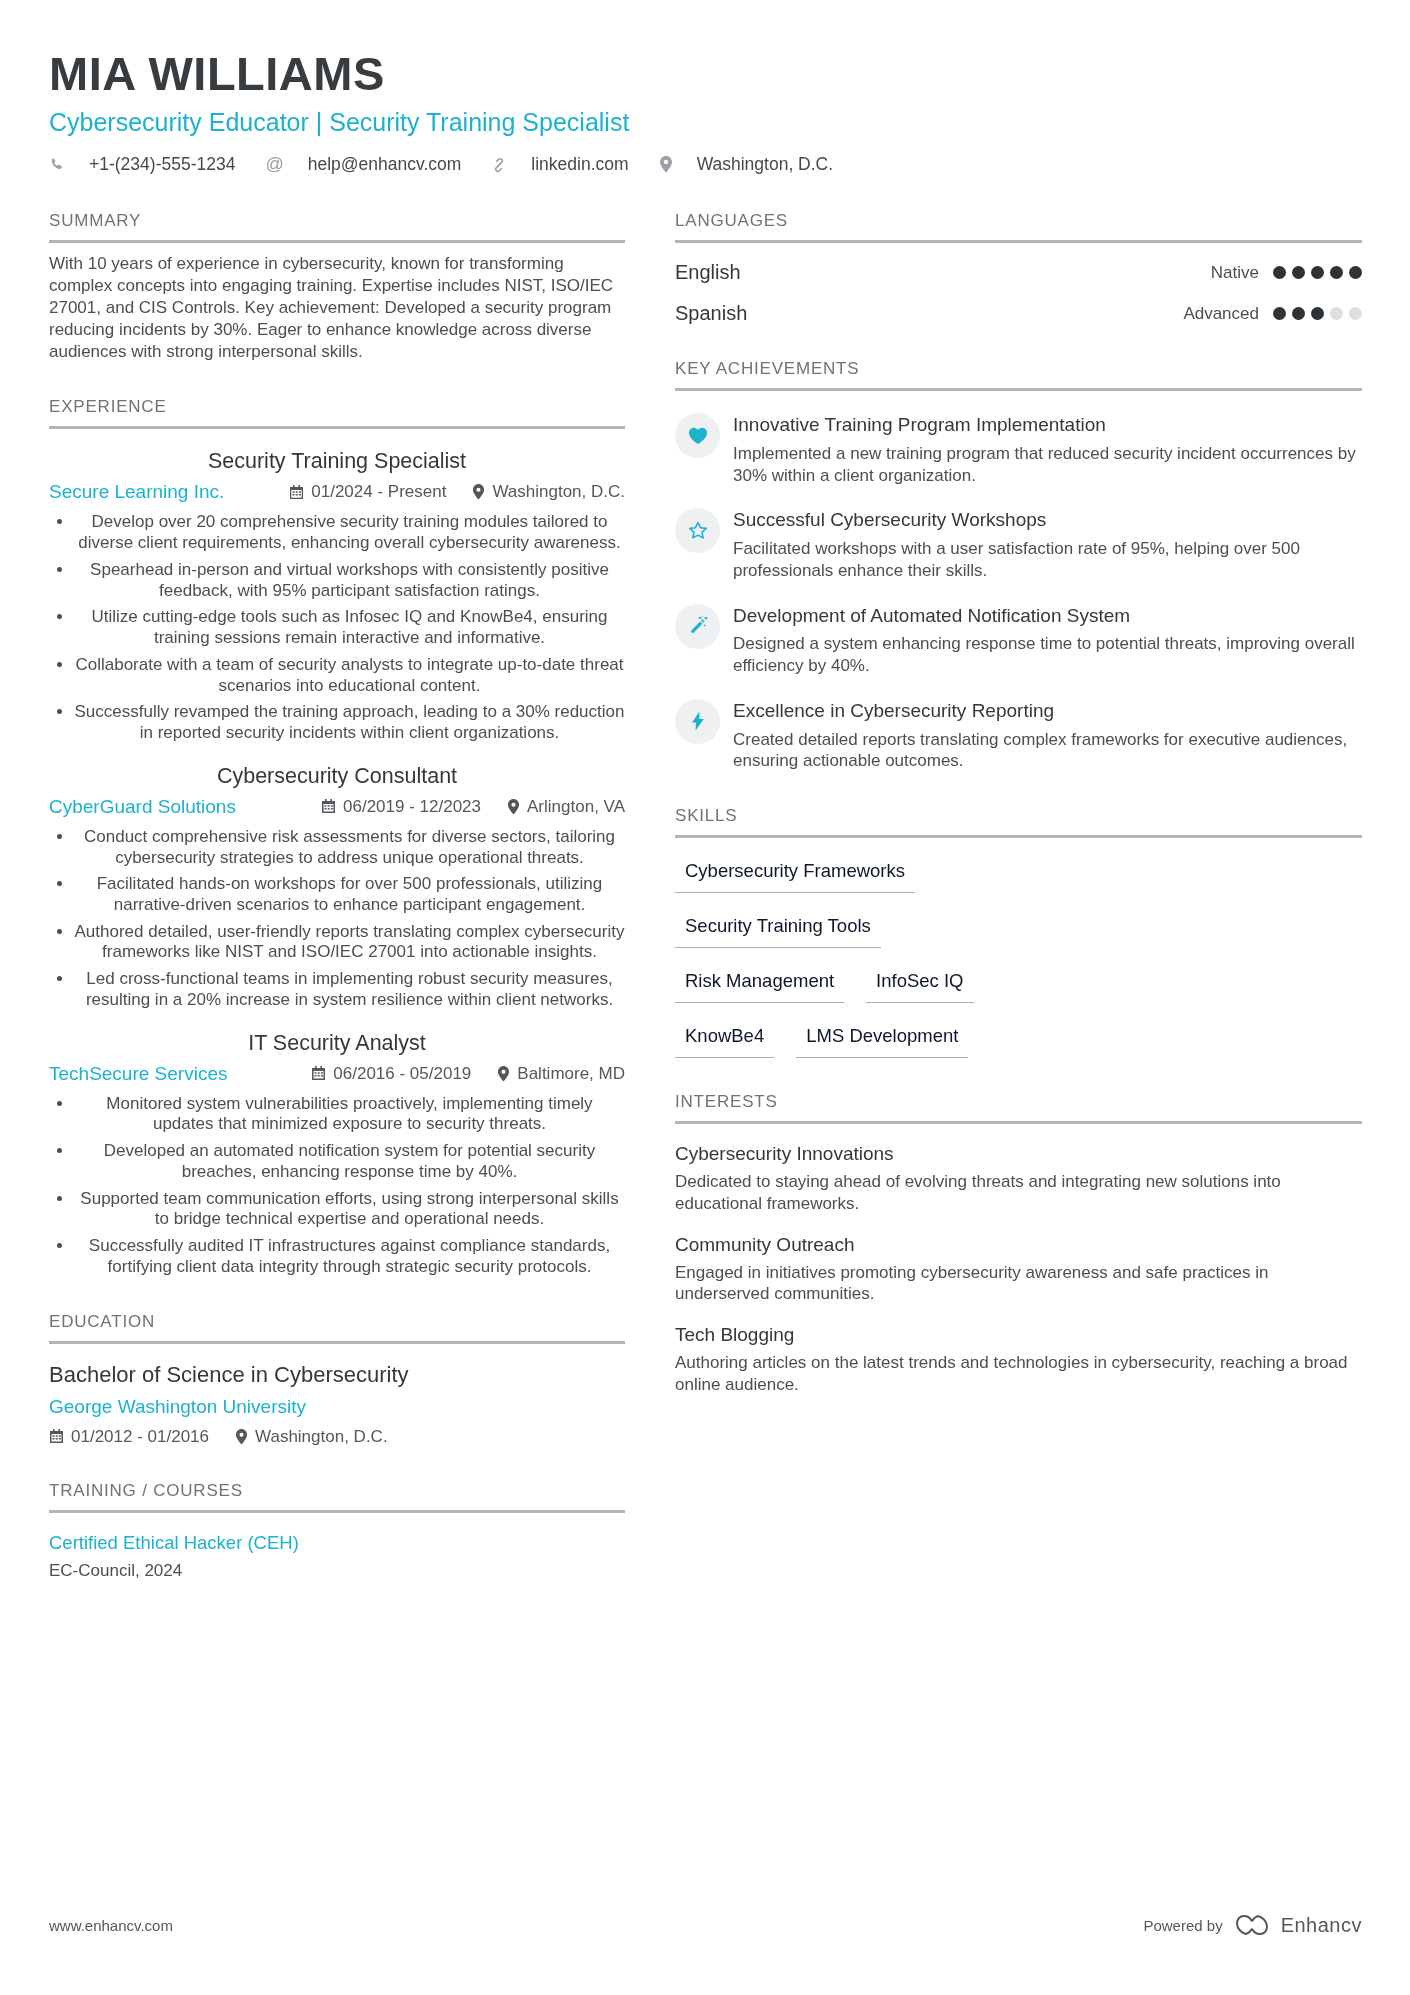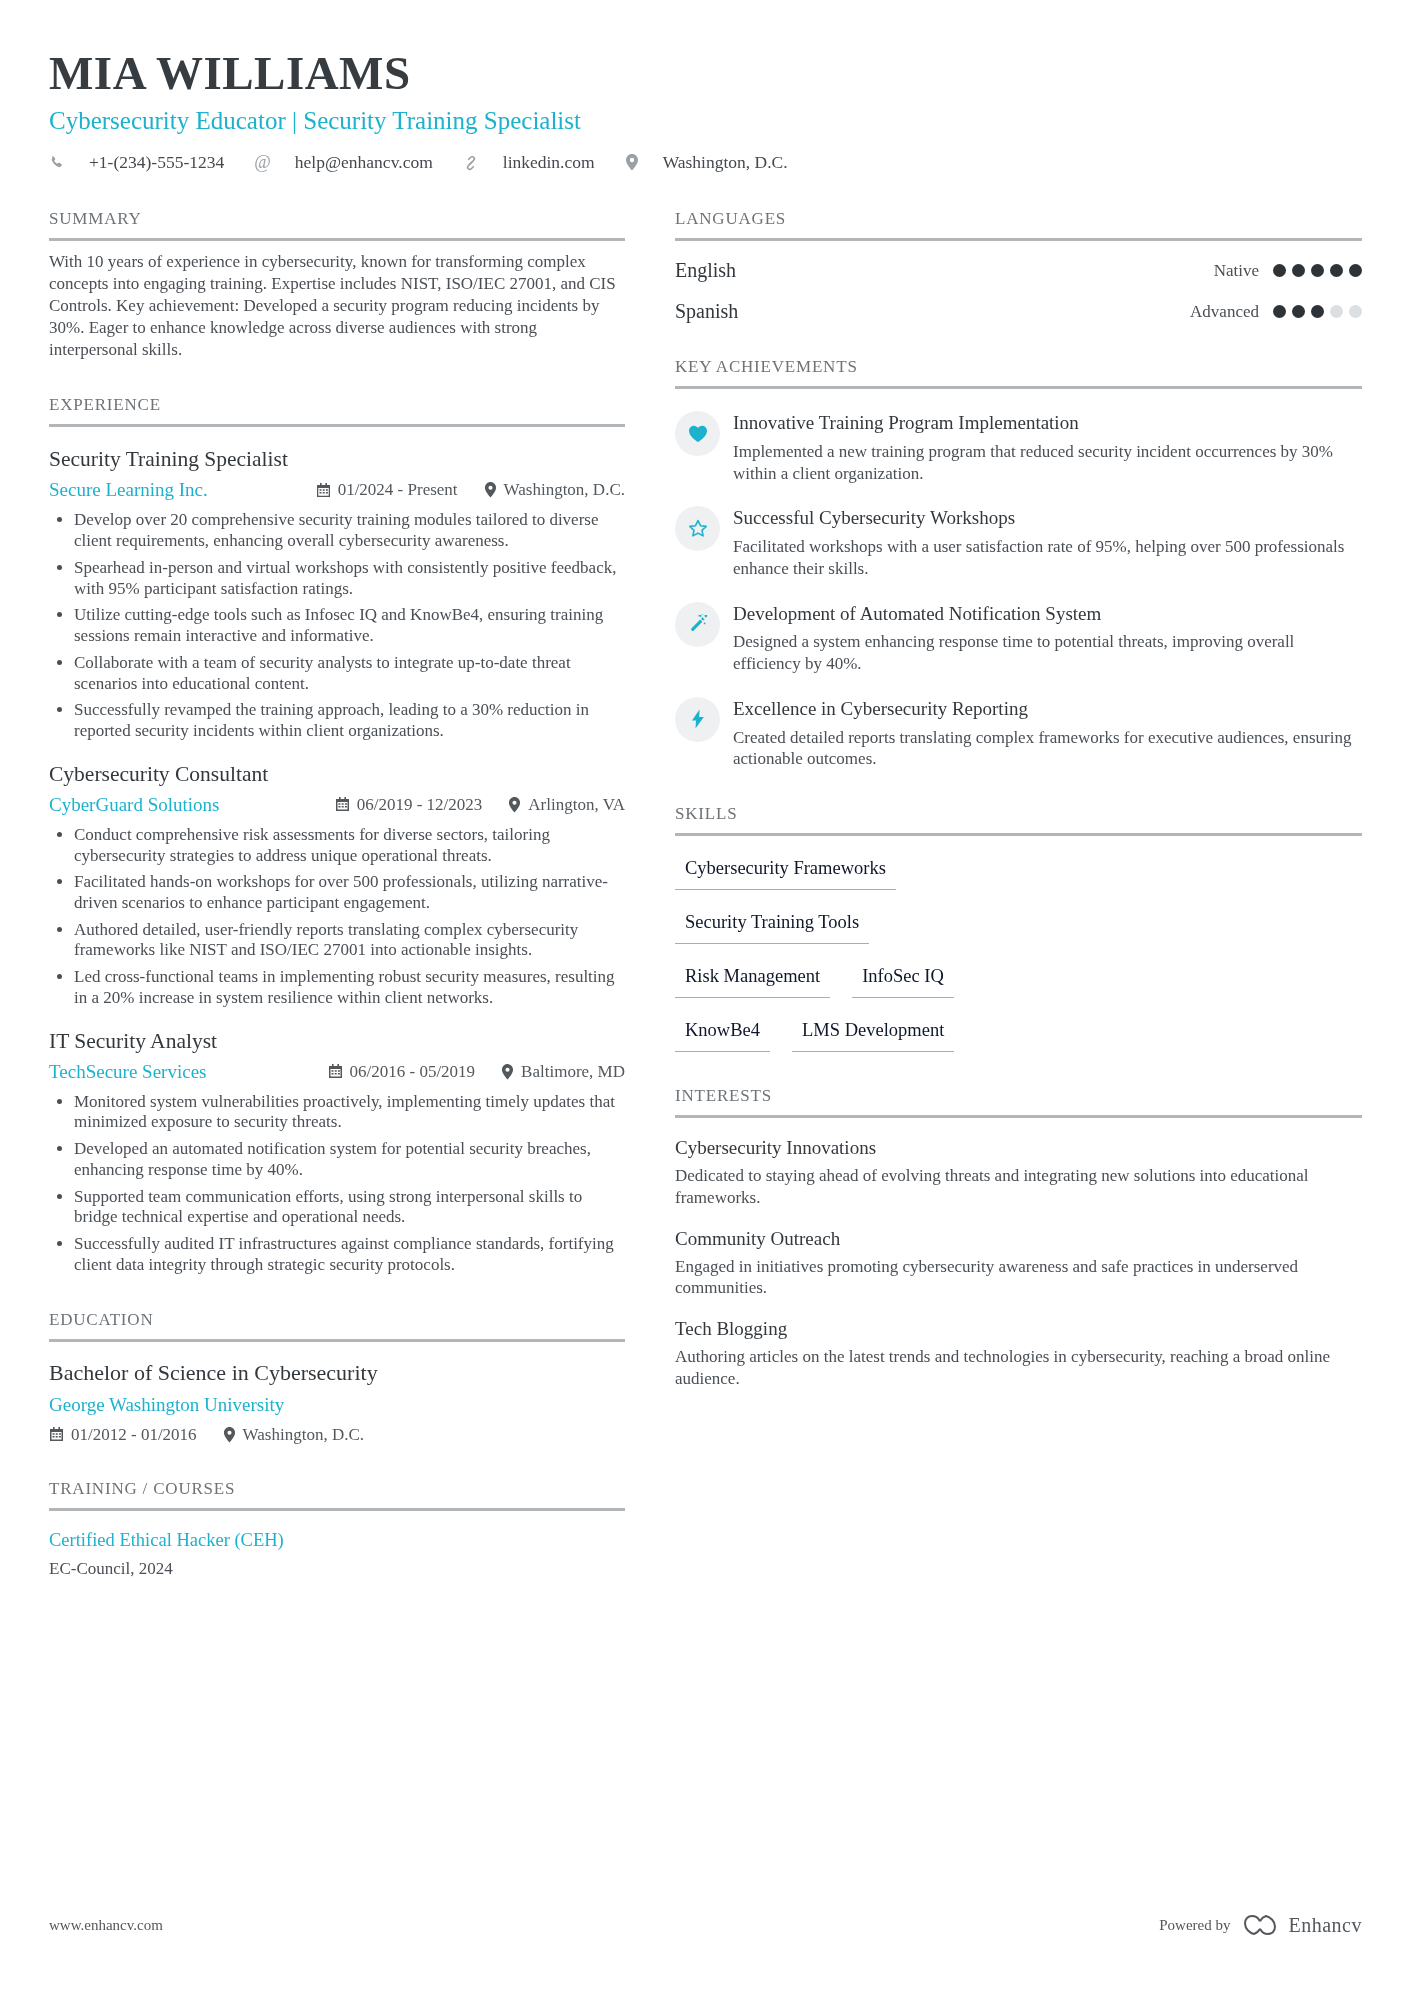--- a/index.html
+++ b/index.html
@@ -2,21 +2,21 @@
 <html style="--accent: #1cb2cd;"><head>
 <meta charset="utf-8">
 <style>
   * { margin:0; padding:0; box-sizing:border-box; }
   html,body { background:#ffffff; }
   body {
     width:1410px; height:1995px; position:relative;
     font-family:"Liberation Sans", sans-serif;
     color:#4a4f55;
   }
-  .page { padding:46px 48px 0 49px; position:relative; height:100%;font-family:Liberation Serif, serif; }
+  .page { padding:46px 48px 0 49px; position:relative; height:100%; }
 
   
   .name { font-size:47px; font-weight:700; color:#373c41; letter-spacing:.5px; }
   .role { font-size:25px; color:var(--accent,#1cb2cd); margin-top:7px; }
   .contact-row { display:flex; align-items:center; gap:30px; margin-top:17px;
                  font-size:17.5px; color:#45494e; }
   .contact-item { display:flex; align-items:center; gap:24px; }
   .c-icon { color:#9aa0a5; display:inline-flex; }
   .c-icon svg { display:block; }
   .at-glyph { font-size:18px; color:#9aa0a5; }
@@ -27,21 +27,21 @@
   .col-right { width:687px; flex:none; margin-left:50px; }
 
   .section { margin-bottom:34px; }
   .section-head { font-size:17px; letter-spacing:.8px; color:#6e7378;
                   padding-bottom:9px; border-bottom:3px solid #b3b6b9; }
 
   
   .summary-text { margin-top:10px; font-size:17px; line-height:1.3; color:#4a4f55; }
 
   
-  .job { margin-top:20px; }
+  .job { margin-top:20px;text-align:center; }
   .job-title { font-size:21.5px; color:#33383d; }
   .job-meta-row { display:flex; align-items:center; margin-top:7px; }
   .company { font-size:19px; color:var(--accent,#1cb2cd); }
   .meta { display:flex; align-items:center; gap:7px; font-size:17px; color:#53585d; }
   .meta-date { margin-left:auto; }
   .meta-loc { margin-left:26px; }
   .m-icon { color:#53585d; display:inline-flex; }
   .bullets { margin:9px 0 0 25px; }
   .bullets li { font-size:17px; line-height:1.22; margin-bottom:6px; color:#4a4f55; }
 

